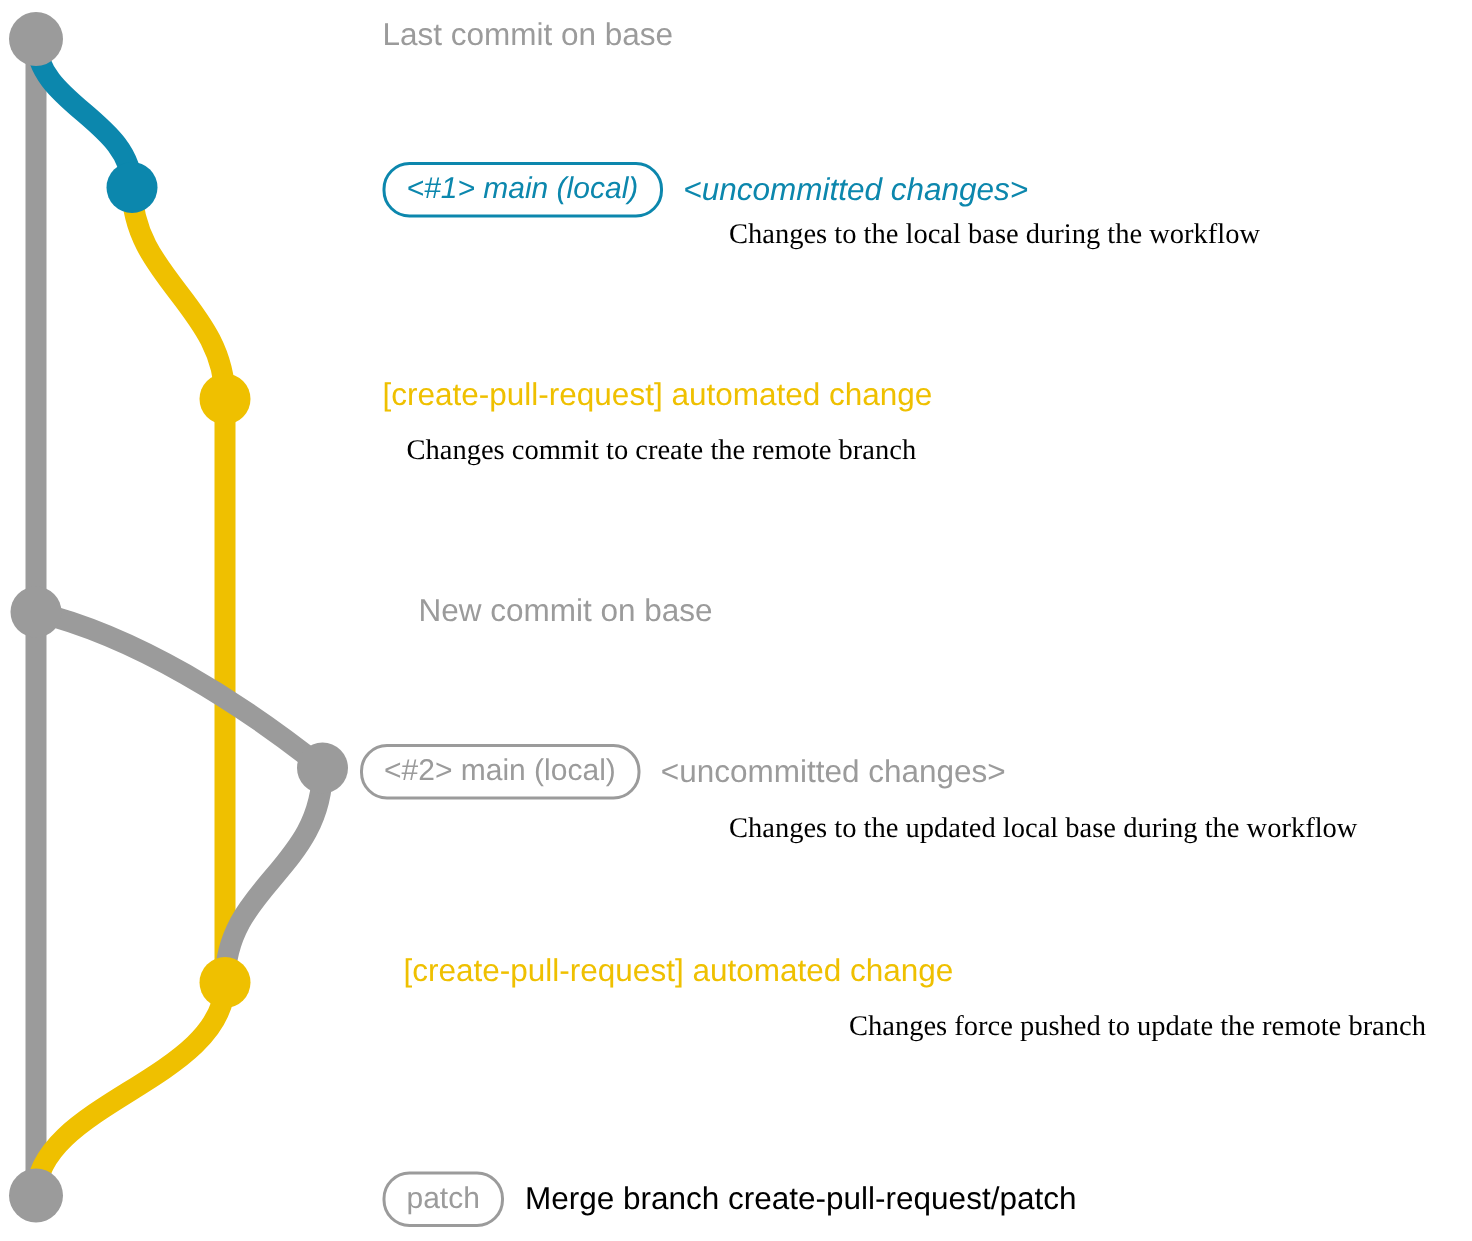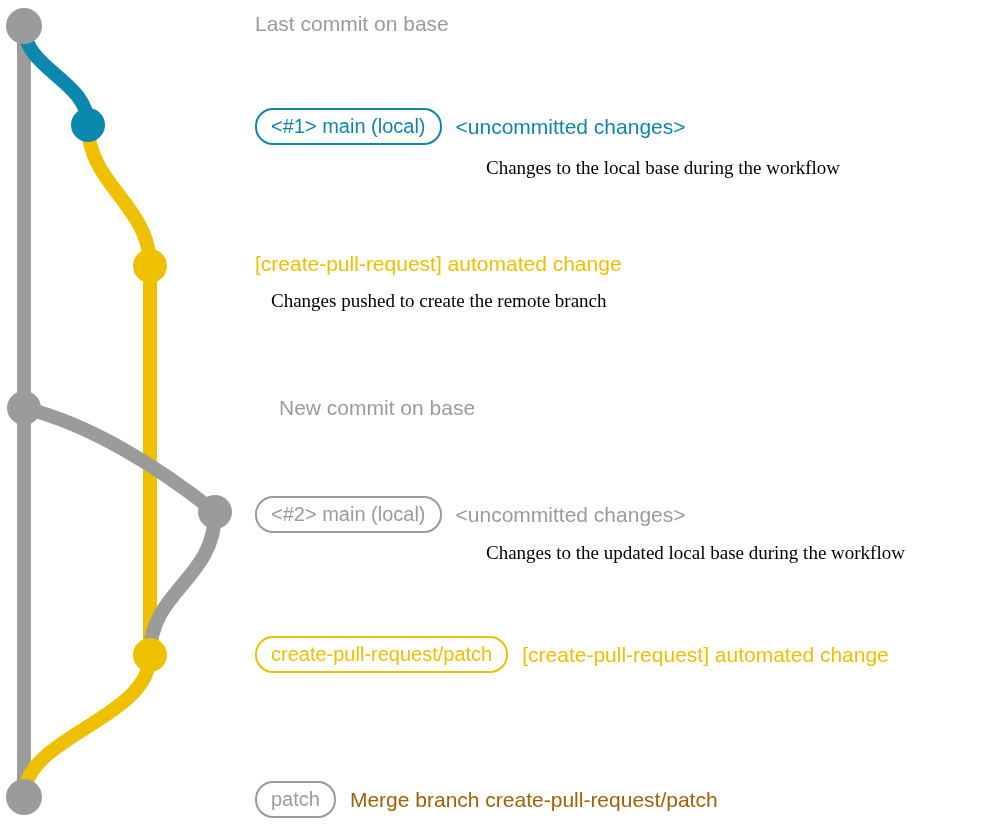--- a/index.html
+++ b/index.html
@@ -97,48 +97,48 @@
     <circle cx="24" cy="797" r="18" fill="#9b9b9b"></circle>
   </g>
 </svg>
 
 <div class="label-layer">
 
   <div class="row" style="left:255px; top:12px;">
     <span class="headline" style="color:#9b9b9b;">Last commit on base</span>
   </div>
 
-  <div class="row" style="left:255px; top:108px;">
+  <div class="row" style="left:255px; top:108px;font-style:italic;">
     <span class="badge" style="color:#0c87ad;">&lt;#1&gt; main (local)</span>
     <span class="gap"></span>
     <span class="headline" style="color:#0c87ad;">&lt;uncommitted changes&gt;</span>
   </div>
-  <div class="subtext" style="left:486px; top:146px;margin-top:11px;">Changes to the local base during the workflow</div>
+  <div class="subtext" style="left:486px; top:146px;">Changes to the local base during the workflow</div>
 
   <div class="row" style="left:255px; top:252px;">
     <span class="headline" style="color:#efc000;">[create-pull-request] automated change</span>
   </div>
-  <div class="subtext" style="left:271px; top:290px;">Changes pushed to create the remote branch</div>
+  <div class="subtext" style="left:271px; top:290px;">Changes commit to create the remote branch</div>
 
   <div class="row" style="left:255px; top:396px;">
     <span class="headline" style="color:#9b9b9b;margin-left:24px;">New commit on base</span>
   </div>
 
-  <div class="row" style="left:255px; top:496px;">
+  <div class="row" style="left:240px; top:496px;">
     <span class="badge" style="color:#9b9b9b;">&lt;#2&gt; main (local)</span>
     <span class="gap"></span>
     <span class="headline" style="color:#9b9b9b;">&lt;uncommitted changes&gt;</span>
   </div>
   <div class="subtext" style="left:486px; top:542px;">Changes to the updated local base during the workflow</div>
 
   <div class="row" style="left:255px; top:636px;">
-    <span class="badge" style="color:#efc000;">create-pull-request/patch</span>
     <span class="gap"></span>
     <span class="headline" style="color:#efc000;">[create-pull-request] automated change</span>
   </div>
+  <div class="subtext" style="left:566px; top:674px;">Changes force pushed to update the remote branch</div>
 
   <div class="row" style="left:255px; top:781px;">
     <span class="badge" style="color:#9b9b9b;">patch</span>
     <span class="gap"></span>
-    <span class="headline" style="color:#a16207;">Merge branch create-pull-request/patch</span>
+    <span class="headline" style="color:#000000;">Merge branch create-pull-request/patch</span>
   </div>
 
 </div>
 
 </body></html>

